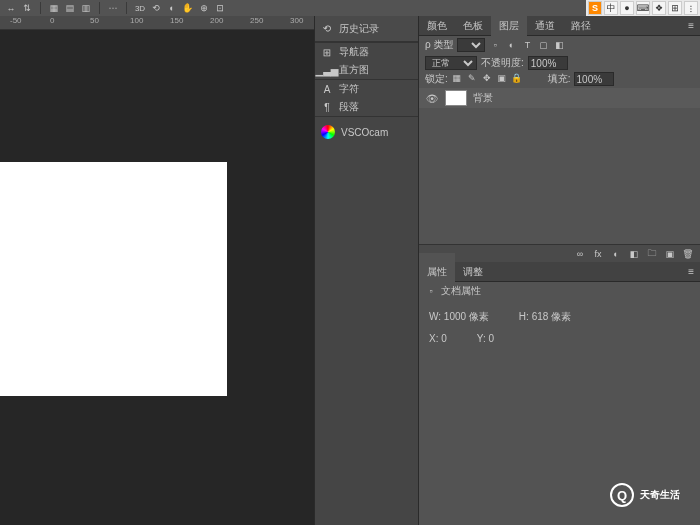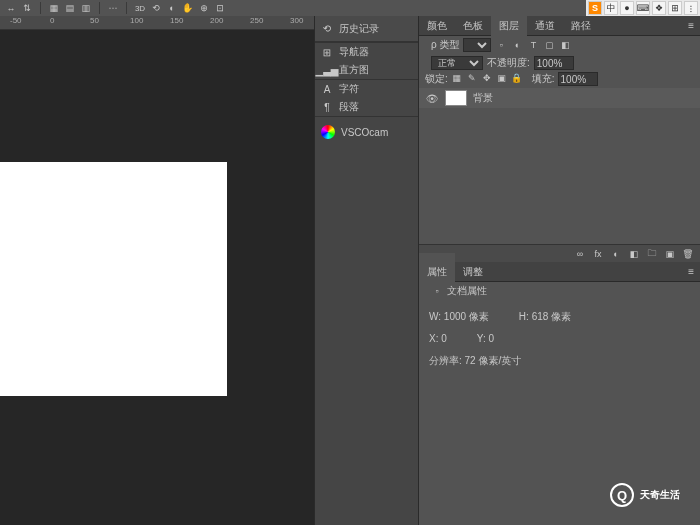--- a/index.html
+++ b/index.html
@@ -13,21 +13,21 @@
 .canvas { position: absolute; left: 0; top: 132px; width: 227px; height: 234px; background: #fff; }
 .mid-panel { position: absolute; left: 314px; top: 16px; width: 105px; height: 509px; background: #454545; border-left: 1px solid #2a2a2a; border-right: 1px solid #2a2a2a; }
 .mid-header { height: 26px; display: flex; align-items: center; padding: 0 6px; gap: 6px; background: #4a4a4a; border-bottom: 1px solid #333; }
 .mid-item { height: 18px; display: flex; align-items: center; padding: 0 6px; gap: 6px; cursor: pointer; }
 .mid-icon { width: 12px; height: 12px; display: inline-flex; align-items: center; justify-content: center; font-size: 10px; }
 .right-panel { position: absolute; left: 419px; top: 16px; width: 281px; height: 509px; background: #535353; }
 .tabs { height: 20px; background: #424242; display: flex; align-items: center; border-bottom: 1px solid #2a2a2a; }
 .tab { padding: 0 8px; height: 38px; display: flex; align-items: center; font-size: 10px; cursor: pointer; }
 .tab.active { background: #535353; }
 .tab-icon { margin-left: auto; padding: 0 6px; }
-.panel-row { height: 18px; display: flex; align-items: center; padding: 0 12px; gap: 4px; font-size: 9px; }
+.panel-row { height: 18px; display: flex; align-items: center; padding: 0 6px; gap: 4px; font-size: 9px; }
 .small-input { background: #3a3a3a; border: 1px solid #2a2a2a; height: 14px; width: 50px; color: #c8c8c8; font-size: 9px; padding: 0 2px; }
 .opacity-input { background: #3a3a3a; border: 1px solid #2a2a2a; height: 14px; width: 40px; color: #c8c8c8; font-size: 10px; padding: 0 2px; }
 .layer-list { height: 156px; background: #535353; }
 .layer-row { height: 20px; display: flex; align-items: center; padding: 0 6px; gap: 6px; background: #5a5a5a; }
 .eye-icon { width: 14px; height: 14px; display: flex; align-items: center; justify-content: center; font-size: 10px; }
 .layer-thumb { width: 22px; height: 16px; background: #fff; border: 1px solid #888; }
 .layer-footer { height: 18px; display: flex; align-items: center; justify-content: flex-end; padding: 0 6px; gap: 6px; background: #4a4a4a; border-top: 1px solid #333; }
 .props-panel { background: #535353; }
 .props-body { padding: 8px 10px; font-size: 10px; line-height: 1.8; }
 .prop-row { display: flex; gap: 30px; margin-bottom: 4px; }
@@ -143,21 +143,21 @@
     <input class="opacity-input" value="100%" style="">
   </div>
 
   <div class="lock-row">
     <span>锁定:</span>
     <span class="lock-icon">▦</span>
     <span class="lock-icon">✎</span>
     <span class="lock-icon">✥</span>
     <span class="lock-icon">▣</span>
     <span class="lock-icon">🔒</span>
-    <span style="margin-left:6px">填充:</span>
+    <span style="margin-left:22px">填充:</span>
     <input class="opacity-input" value="100%" style="">
   </div>
 
   <div class="layer-list">
     <div class="layer-row">
       <span class="eye-icon">👁</span>
       <div class="layer-thumb"></div>
       <span>背景</span>
     </div>
   </div>
@@ -185,23 +185,20 @@
     </div>
     <div class="props-body">
       <div class="prop-row">
         <span><span>W:</span> <span>1000 像素</span></span>
         <span><span>H:</span> <span>618 像素</span></span>
       </div>
       <div class="prop-row">
         <span><span>X:</span> <span>0</span></span>
         <span><span>Y:</span> <span>0</span></span>
       </div>
-      <div class="prop-row">
-        <span><span>分辨率:</span> <span>72 像素/英寸</span></span>
-      </div>
     </div>
   </div>
 </div>
 
 <div class="watermark">
   <div class="wm-circle">Q</div>
   <span>天奇生活</span>
 </div>
 
 </body></html>

